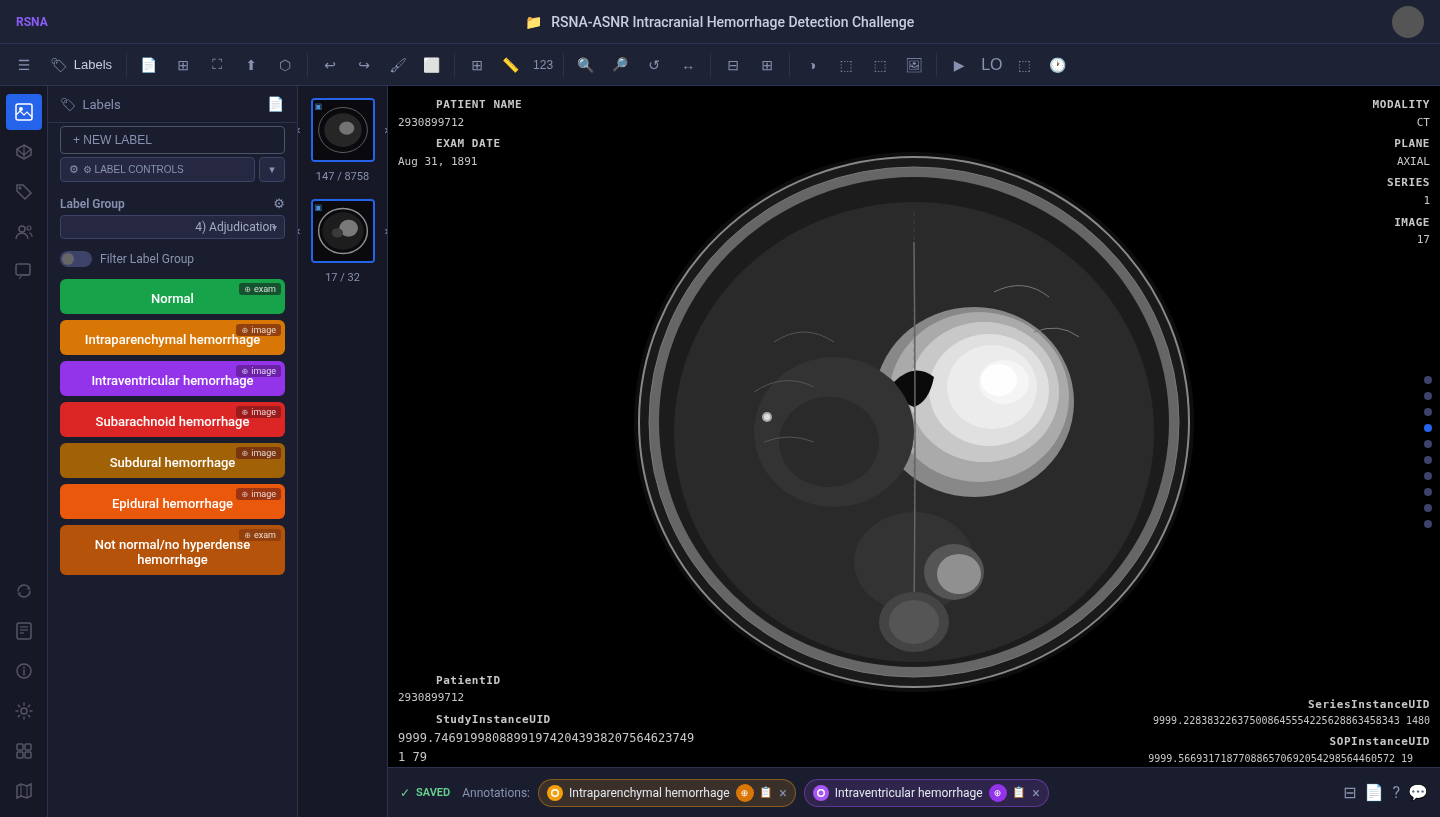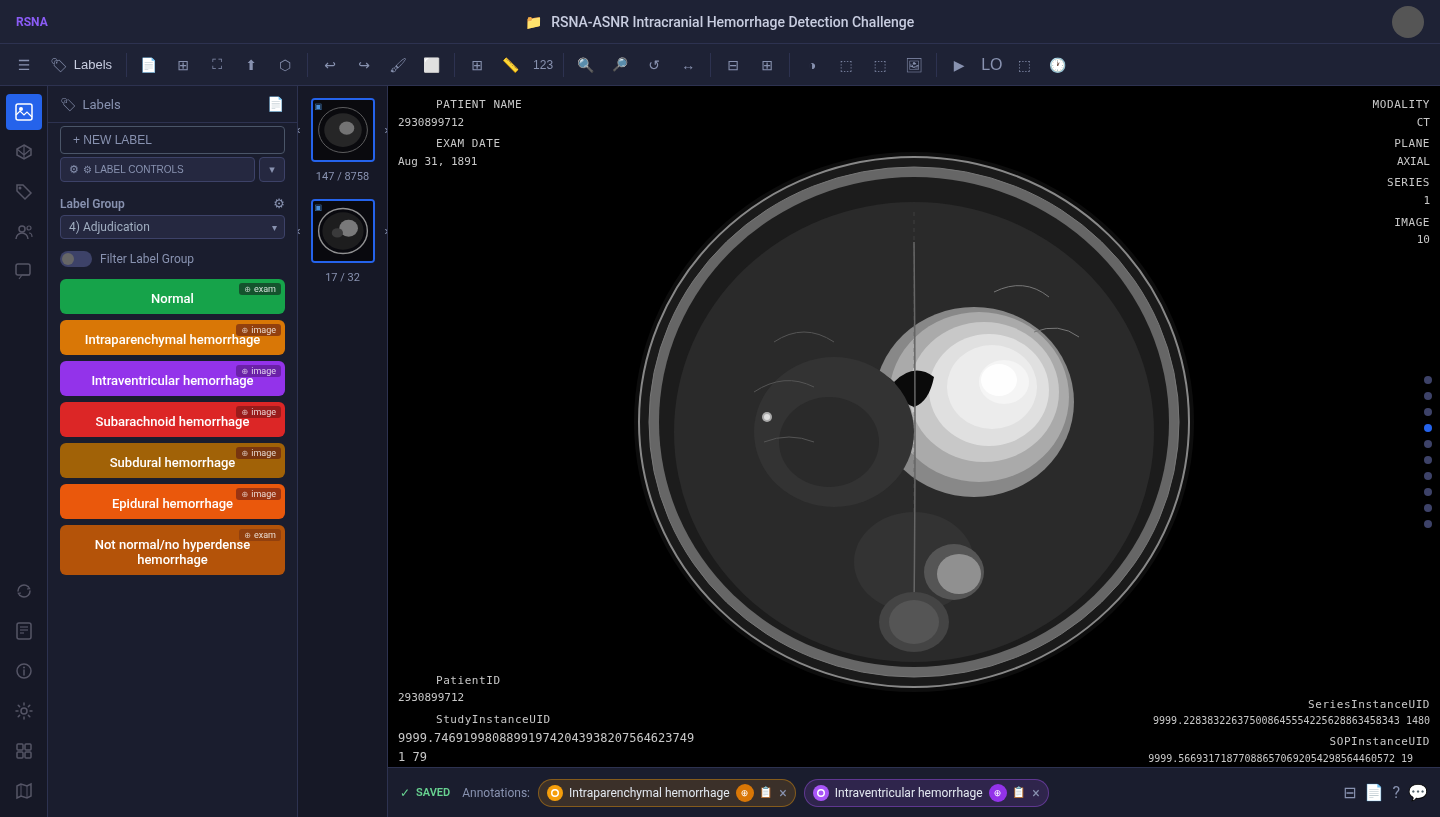--- a/index.html
+++ b/index.html
@@ -188,20 +188,21 @@
       align-items: center;
       justify-content: center;
     }
     .label-group-title {
       color: #8892b0;
       font-size: 12px;
       font-weight: 600;
     }
     .label-group-section {
       padding: 4px 12px 8px;
+      text-align: right;
     }
     .filter-row {
       padding: 4px 12px 8px;
       display: flex;
       align-items: center;
       gap: 8px;
     }
     .toggle {
       width: 32px;
       height: 16px;
@@ -359,21 +360,21 @@
       bottom: 50px;
       right: 10px;
       color: #c8c8c8;
       font-size: 11px;
       line-height: 1.6;
       font-family: monospace;
       text-align: right;
       z-index: 5;
     }
     .meta-label {
-      font-weight: normal;
+      font-weight: bold;
       letter-spacing: 0.05em;
       padding-left: 38px;
     }
 
     
     .ct-scan-area {
       width: 100%;
       height: calc(100% - 50px);
       display: flex;
       align-items: center;
@@ -692,21 +693,21 @@
     </div>
 
     <div class="dicom-top-right">
       <div><span class="meta-label">MODALITY</span></div>
       <div>CT</div>
       <div style="margin-top:4px;"><span class="meta-label">PLANE</span></div>
       <div>AXIAL</div>
       <div style="margin-top:4px;"><span class="meta-label">SERIES</span></div>
       <div>1</div>
       <div style="margin-top:4px;"><span class="meta-label">IMAGE</span></div>
-      <div>10</div>
+      <div>17</div>
     </div>
 
     <div class="ct-scan-area">
       <svg width="680" height="630" viewBox="0 0 680 630">
 
         <rect width="680" height="630" fill="#000"></rect>
 
         <ellipse cx="340" cy="310" rx="280" ry="270" fill="#0d0d0d"></ellipse>
         <ellipse cx="340" cy="310" rx="275" ry="265" fill="#1a1a1a" stroke="#888" stroke-width="2"></ellipse>
 

